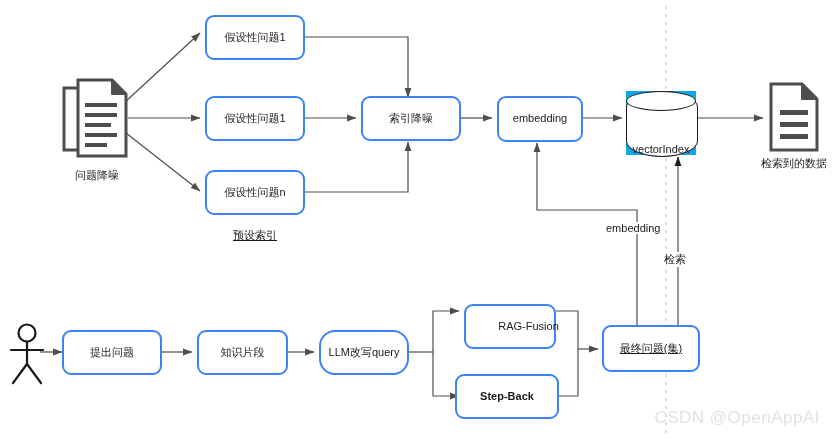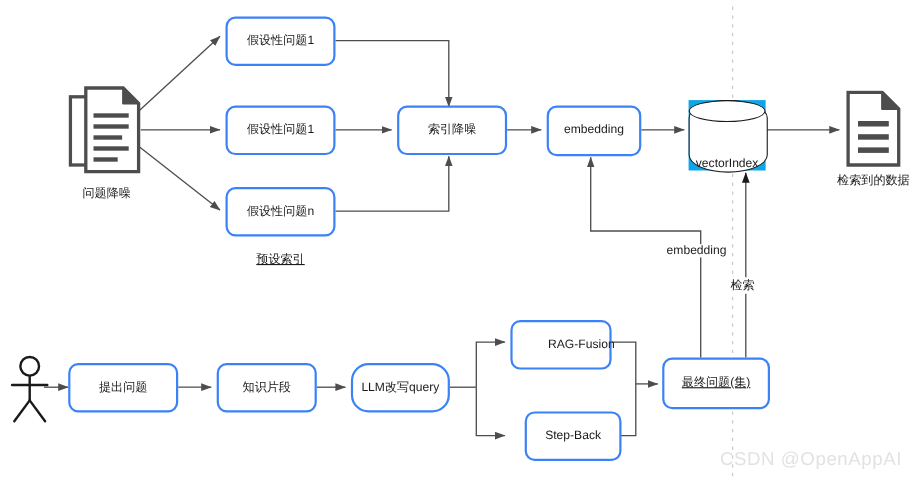--- a/index.html
+++ b/index.html
@@ -156,23 +156,23 @@
   <span class="cyl-top"></span>
   <span class="cyl-label">vectorIndex</span>
 </div>
 
 <div class="node" style="left:62px;top:330px;width:100px;height:45px;">提出问题</div>
 
 <div class="node" style="left:197px;top:330px;width:91px;height:45px;">知识片段</div>
 
 <div class="node" style="left:319px;top:330px;width:90px;height:45px;border-radius:16px;">LLM改写query</div>
 
-<div class="node" style="left:464px;top:291px;width:92px;height:45px;padding-left:37px;">RAG-Fusion</div>
+<div class="node" style="left:464px;top:304px;width:92px;height:45px;padding-left:37px;">RAG-Fusion</div>
 
-<div class="node" style="left:477px;top:374px;width:88px;height:45px;">Step-Back</div>
+<div class="node" style="left:455px;top:374px;width:104px;height:45px;font-weight:bold;">Step-Back</div>
 
 <div class="node" style="left:602px;top:325px;width:98px;height:47px;text-decoration:underline;">最终问题(集)</div>
 
 <div class="edgelabel" style="left:604px;top:222px;">embedding</div>
 
 <div class="edgelabel" style="left:662px;top:252px;">检索</div>
 
 <div class="watermark">CSDN  @OpenAppAI</div>
 
 </body></html>

